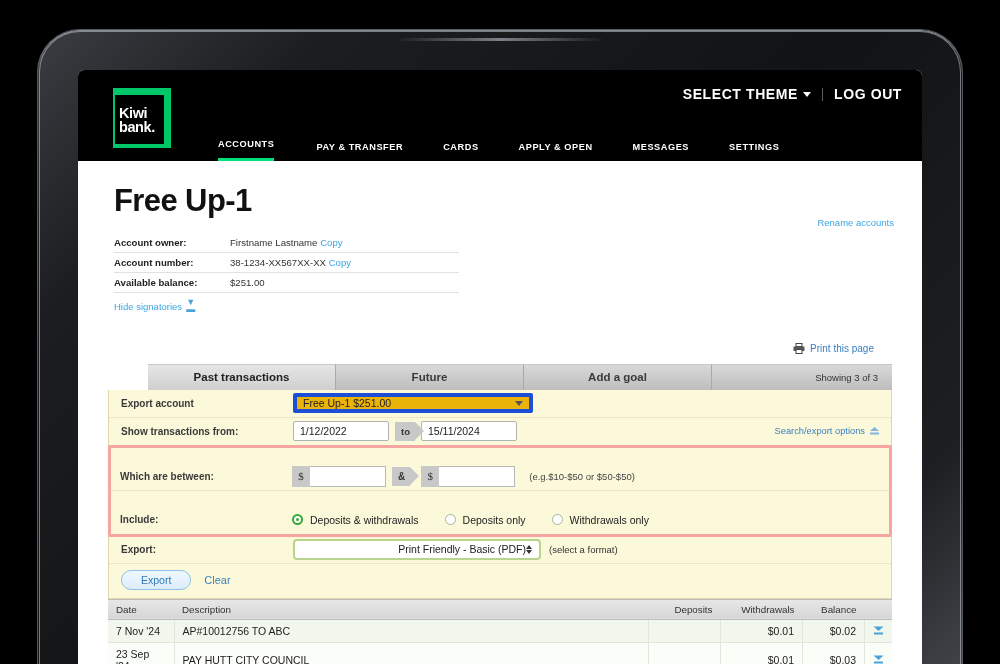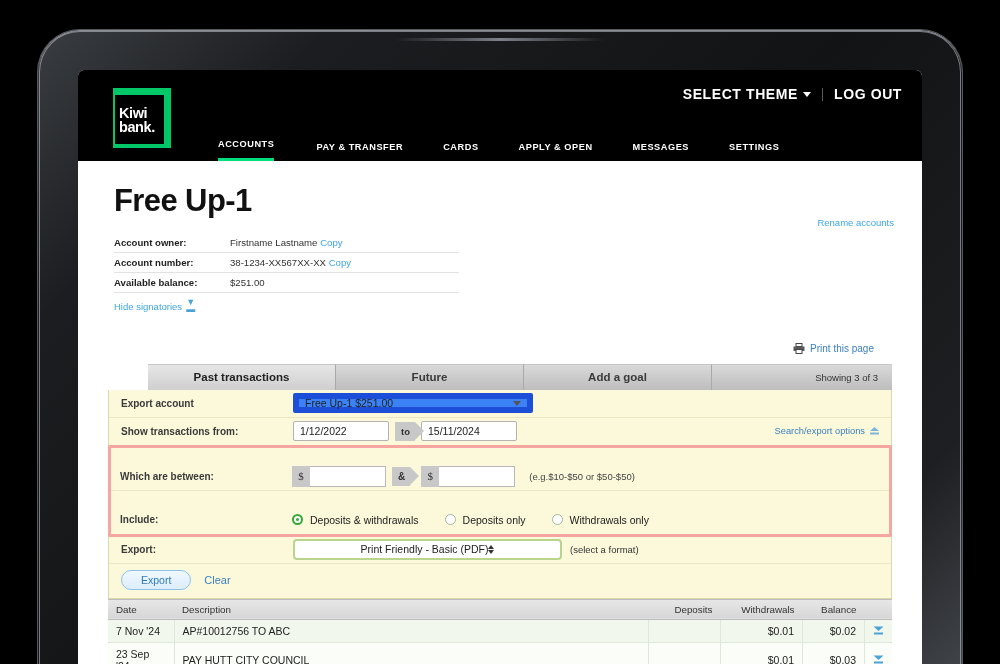--- a/index.html
+++ b/index.html
@@ -118,21 +118,21 @@
     flex:0 0 180px; font-size:9.5px; font-weight:normal; color:#333;
     justify-content:flex-end; padding-right:14px; border-right:none;
   }
 
   
   .form { background:#fcf8da; border:1px solid #dcd7ae; border-top:none; }
   .frow { display:flex; align-items:center; min-height:28px; padding:3px 12px; border-bottom:1px solid #ece7c2; }
   .frow:last-child { border-bottom:none; }
   .flbl { width:172px; font-size:10px; font-weight:bold; color:#3a3a3a; }
   .acct-select {
-    width:240px; height:20px; background:#3b82f6; border:6px solid #1d4ed8; border-radius:2px;
+    width:240px; height:20px; background:#eab308; border:4px solid #1d4ed8; border-radius:2px;
     font-size:10.5px; color:#222; padding:0 6px;
     display:flex; align-items:center; justify-content:space-between; cursor:pointer;
   }
   .acct-select .cv { width:0;height:0;border-left:4px solid transparent;border-right:4px solid transparent;border-top:5px solid #555; }
 
   .datebox { width:96px; height:20px; background:#fff; border:1px solid #b3b3b3; border-radius:2px;
              font-size:10.5px; color:#222; padding:0 6px; display:flex; align-items:center; }
   .tochip {
     position:relative; margin:0 6px; height:19px; background:#c8c8c8; color:#333;
     font-size:9.5px; font-weight:bold; display:flex; align-items:center; padding:0 5px 0 6px;
@@ -155,23 +155,23 @@
     border-top:9.5px solid transparent; border-bottom:9.5px solid transparent; border-left:9px solid #c8c8c8; }
   .hint { margin-left:14px; font-size:9.5px; color:#444; }
 
   .radios { display:flex; align-items:center; gap:0; }
   .radio { display:flex; align-items:center; gap:7px; font-size:10.5px; color:#222; cursor:pointer; margin-right:26px; }
   .rdot { width:11px; height:11px; border-radius:50%; border:1px solid #9fb89f; background:#fff; position:relative; }
   .radio.sel .rdot { border:2px solid #36a836; background:#fff; }
   .radio.sel .rdot::after { content:""; position:absolute; inset:2px; border-radius:50%; background:#36a836; }
 
   .fmtsel {
-    width:269px; height:21px; background:#fff; border:2px solid #b9d48c; border-radius:4px;
+    width:248px; height:21px; background:#fff; border:2px solid #b9d48c; border-radius:4px;
     font-size:10.5px; color:#222; padding:0 7px;
-    display:flex; align-items:center; justify-content:center; cursor:pointer;
+    display:flex; align-items:center; justify-content:flex-end; cursor:pointer;
   }
   .stepper { display:flex; flex-direction:column; gap:1px; }
   .stepper i { display:block; width:0;height:0;border-left:3.5px solid transparent;border-right:3.5px solid transparent; }
   .stepper i.up { border-bottom:4px solid #333; }
   .stepper i.dn { border-top:4px solid #333; }
   .selnote { margin-left:8px; font-size:9.5px; color:#333; }
 
   .btnrow { padding:6px 12px 8px 12px; display:flex; align-items:center; gap:13px; }
   .btn-export {
     background:linear-gradient(#f0f8ff,#dcedfb); border:1px solid #8fc2e8; border-radius:11px;

